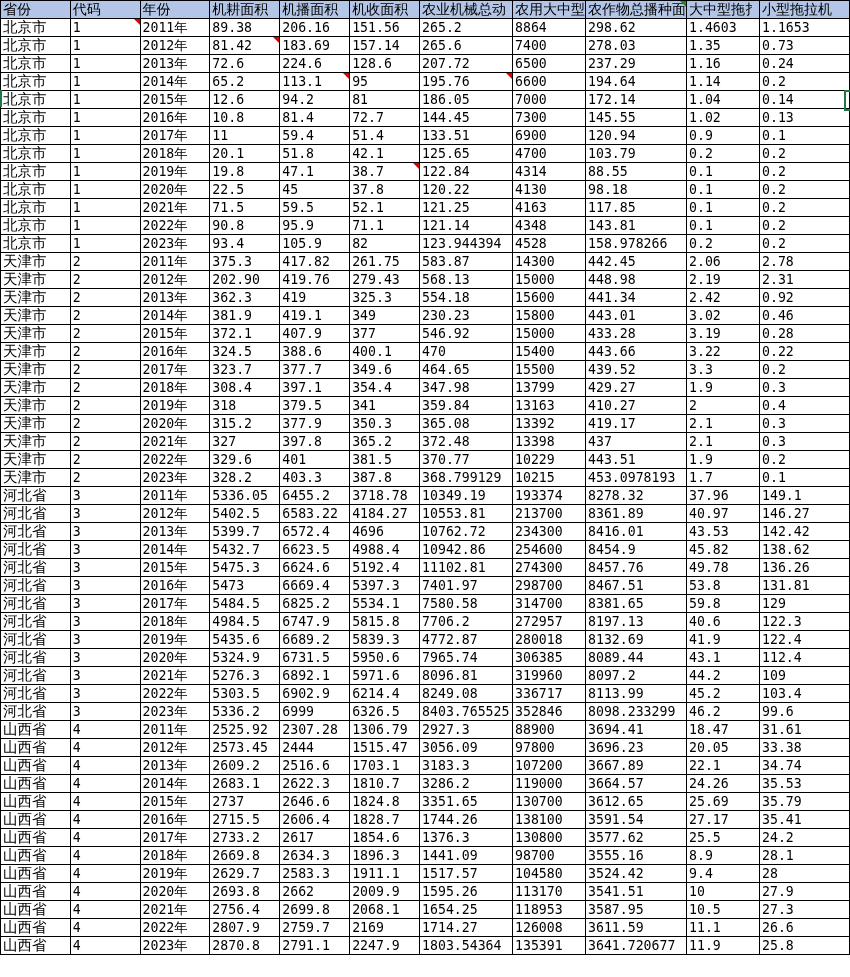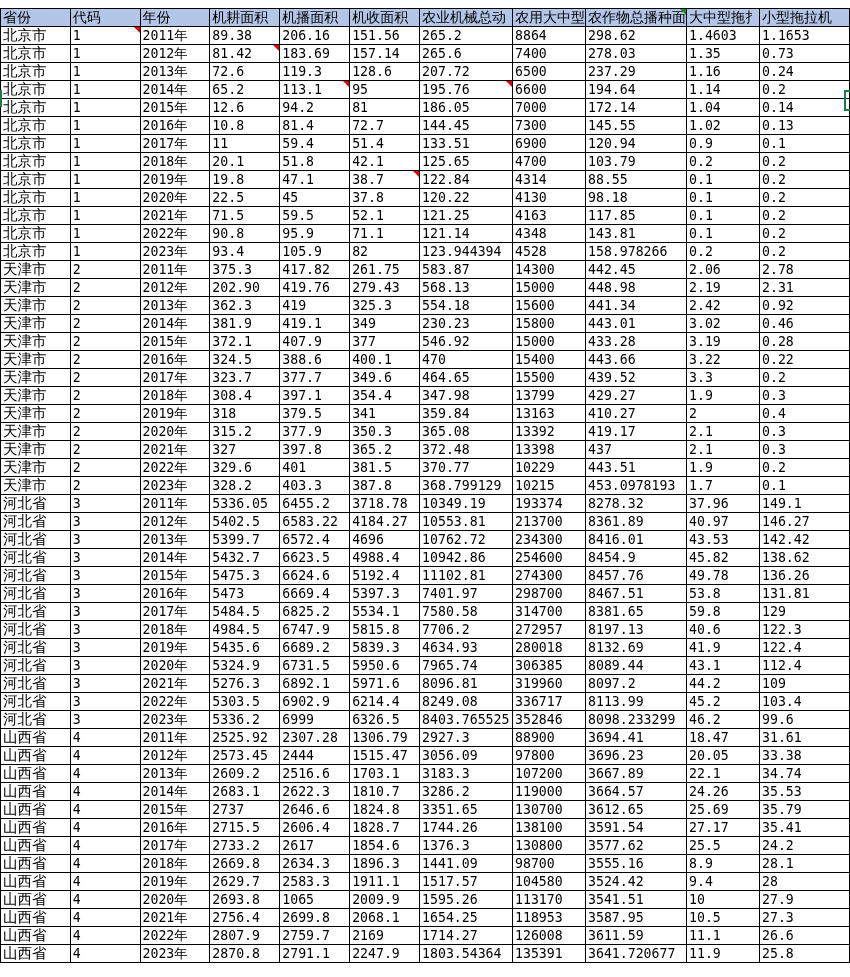--- a/index.html
+++ b/index.html
@@ -1,19 +1,19 @@
 <!DOCTYPE html>
 <html><head>
 <meta charset="utf-8">
 <style>
   html, body { margin: 0; padding: 0; background: #ffffff; }
   body { width: 850px; height: 977px; overflow: hidden; position: relative;
          font-family: "DejaVu Sans Mono", "Liberation Mono", monospace; }
   .sheet { position: absolute; left: 0; top: 0; }
-  table { border-collapse: collapse; table-layout: fixed; margin-top: 8px; }
+  table { border-collapse: collapse; table-layout: fixed; }
   td, th { border: 1px solid #000; padding: 0 0 0 2px; height: 17px; line-height: 17px;
            font-size: 13.2px; white-space: nowrap; overflow: hidden; text-align: left;
            font-weight: normal; color: #000; position: relative; }
   th { background: #b4c6e7; font-family: "DejaVu Sans", "Liberation Sans", sans-serif; font-size: 14px; }
   td.prov { font-family: Liberation Sans, sans-serif; font-size: 14.5px; }
   .comment-mark { position: absolute; top: 0; right: 0; width: 0; height: 0;
                   border-top: 6px solid #e00000; border-left: 6px solid transparent; }
   .sel-bracket { position: absolute; left: 844px; top: 90px; width: 5px; height: 17px;
                  border: 2px solid #1d7a45; border-right: none; }
   .row-left-mark { position: absolute; left: 0; top: 90px; width: 2px; height: 17px; background: #1d7a45; }
@@ -76,21 +76,21 @@
           <td>7400</td>
           <td>278.03</td>
           <td>1.35</td>
           <td>0.73</td>
         </tr>
         <tr>
           <td class="prov">北京市</td>
           <td>1</td>
           <td>2013年</td>
           <td>72.6</td>
-          <td>119.3</td>
+          <td>224.6</td>
           <td>128.6</td>
           <td>207.72</td>
           <td>6500</td>
           <td>237.29</td>
           <td>1.16</td>
           <td>0.24</td>
         </tr>
         <tr>
           <td class="prov">北京市</td>
           <td>1</td>
@@ -494,21 +494,21 @@
           <td>40.6</td>
           <td>122.3</td>
         </tr>
         <tr>
           <td class="prov">河北省</td>
           <td>3</td>
           <td>2019年</td>
           <td>5435.6</td>
           <td>6689.2</td>
           <td>5839.3</td>
-          <td>4634.93</td>
+          <td>4772.87</td>
           <td>280018</td>
           <td>8132.69</td>
           <td>41.9</td>
           <td>122.4</td>
         </tr>
         <tr>
           <td class="prov">河北省</td>
           <td>3</td>
           <td>2020年</td>
           <td>5324.9</td>
@@ -674,21 +674,21 @@
           <td>104580</td>
           <td>3524.42</td>
           <td>9.4</td>
           <td>28</td>
         </tr>
         <tr>
           <td class="prov">山西省</td>
           <td>4</td>
           <td>2020年</td>
           <td>2693.8</td>
-          <td>1065</td>
+          <td>2662</td>
           <td>2009.9</td>
           <td>1595.26</td>
           <td>113170</td>
           <td>3541.51</td>
           <td>10</td>
           <td>27.9</td>
         </tr>
         <tr>
           <td class="prov">山西省</td>
           <td>4</td>

